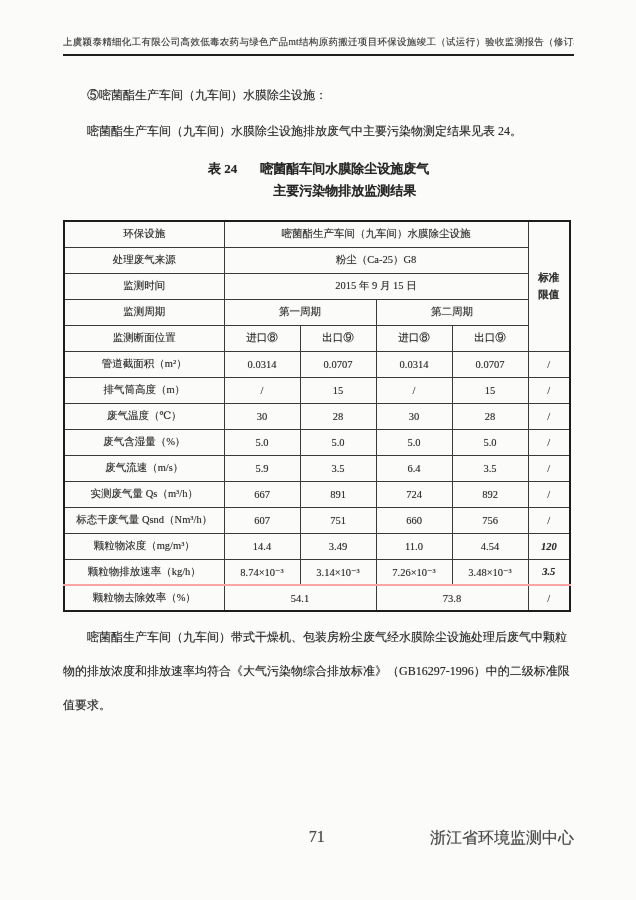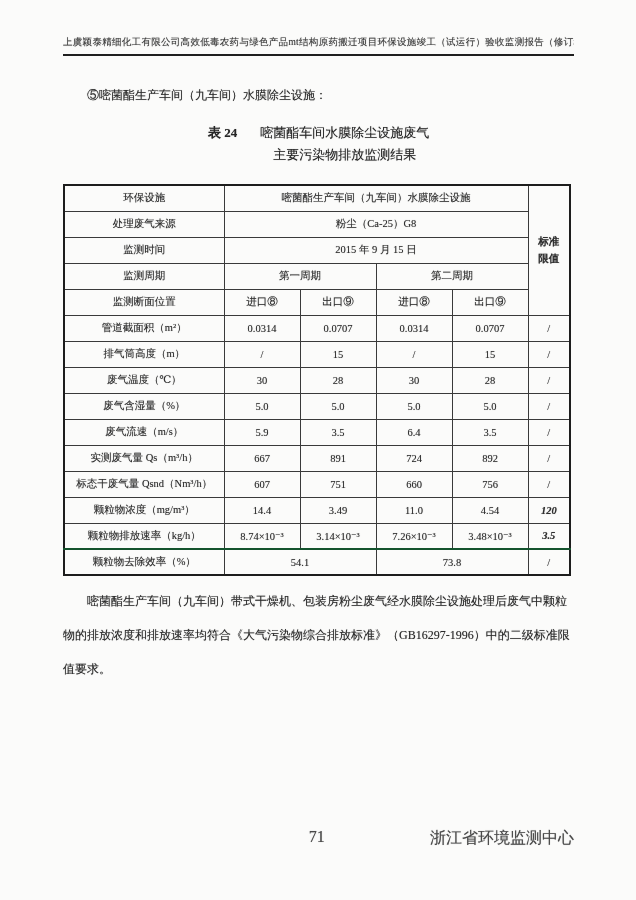--- a/index.html
+++ b/index.html
@@ -25,21 +25,21 @@
     overflow:hidden;
   }
 
   .para { font-size:12px; line-height:34px; text-indent:2em; color:#2a2a2a; }
   .para1 { margin-top:22px; }
   .para2 { margin-top:2px; }
   .para3 { margin-top:8px; }
 
   .caption { margin-top:10px; display:flex; justify-content:center; gap:23px; }
   .caption-label { font-weight:bold; font-size:13px; line-height:22px; }
-  .caption-title { text-align:center; font-weight:normal; font-size:13px; line-height:22px; }
+  .caption-title { text-align:center; font-weight:bold; font-size:13px; line-height:22px; }
 
   table.monitor {
     border-collapse:collapse;
     width:506px;
     margin-top:18px;
     table-layout:fixed;
     border:2px solid #1d1d1d;
   }
   table.monitor td {
     border:1px solid #3a3a3a;
@@ -47,34 +47,35 @@
     vertical-align:middle;
     font-size:10.5px;
     height:26px;
     color:#2e2e2e;
     white-space:nowrap;
     overflow:hidden;
     padding:0 1px;
   }
   td.limit-head { font-weight:bold; font-size:11px; line-height:17px; }
   td.bold { font-weight:bold;font-style:italic; }
-  tr.thick-top td { border-top:2px solid #14532d; }
+  tr.thick-top td { border-top:2px solid #fca5a5; }
 
   .footer { position:absolute; top:828px; left:0; width:636px; height:20px; font-size:16px; color:#4a4a4a; }
   .footer .page-num { position:absolute; left:50%; transform:translateX(-58%); }
   .footer .org { position:absolute; right:62px; }
 </style>
 </head>
 <body>
 
 <div class="page">
 
   <div class="doc-header">上虞颖泰精细化工有限公司高效低毒农药与绿色产品mt结构原药搬迁项目环保设施竣工（试运行）验收监测报告（修订稿）</div>
 
   <p class="para para1">⑤嘧菌酯生产车间（九车间）水膜除尘设施：</p>
+  <p class="para para2">嘧菌酯生产车间（九车间）水膜除尘设施排放废气中主要污染物测定结果见表 24。</p>
 
   <div class="caption">
     <span class="caption-label">表 24</span>
     <span class="caption-title">
       <span>嘧菌酯车间水膜除尘设施废气</span><br>
       <span>主要污染物排放监测结果</span>
     </span>
   </div>
 
   <table class="monitor">

